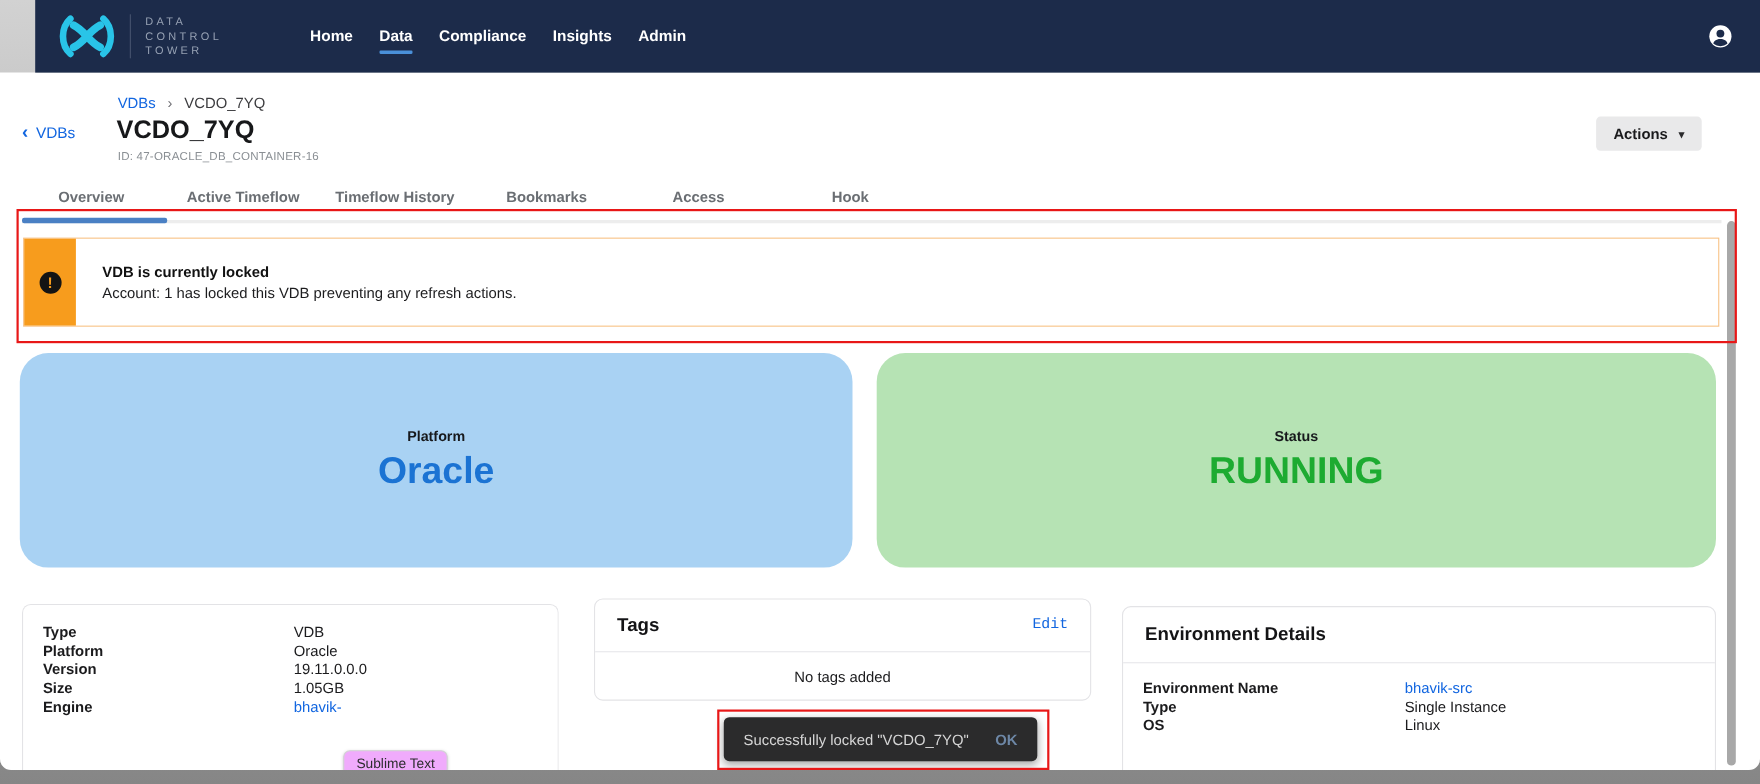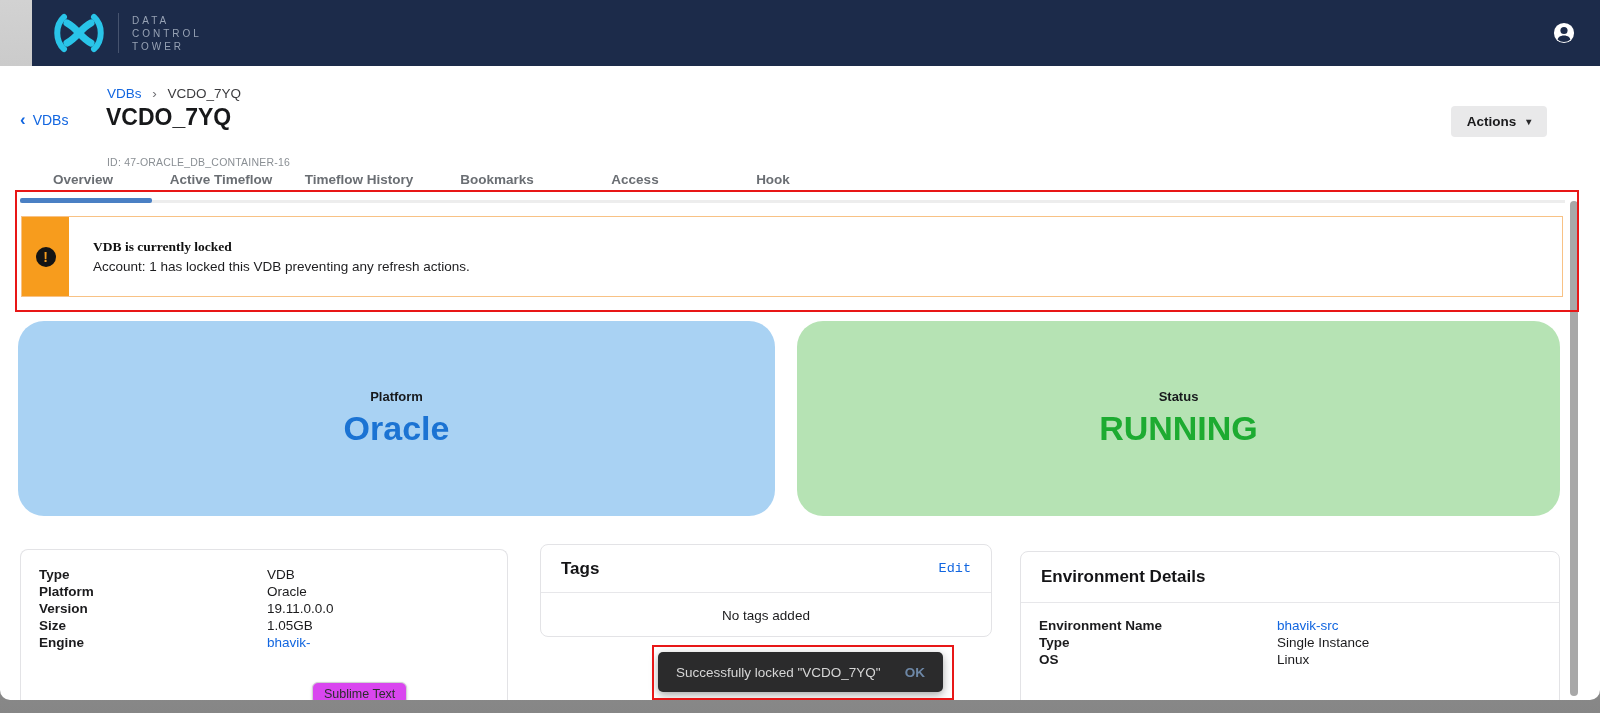--- a/index.html
+++ b/index.html
@@ -50,21 +50,21 @@
     position: absolute; left: 20px; top: 46px;
     color: var(--link-blue, #1266e0); font-size: 14px; text-decoration: none;
     display: flex; align-items: center; gap: 7px; cursor: pointer;
   }
   .back-link .chev { font-size: 17px; line-height: 14px; font-weight: 700; }
   .breadcrumb { position: absolute; left: 107px; top: 20px; font-size: 13.5px; }
   .breadcrumb a { color: var(--link-blue, #1266e0); text-decoration: none; cursor: pointer; }
   .breadcrumb .sep { color: #6e6e73; margin: 0 7px; }
   .breadcrumb .current { color: #3c3c3f; }
   .page-title { position: absolute; left: 106px; top: 38px; font-size: 23px; font-weight: 700; color: #17181a; }
-  .vdb-id { position: absolute; left: 107px; top: 70px; font-size: 10.5px; color: #8a8f94; letter-spacing: .2px; margin-top: 20px; }
+  .vdb-id { position: absolute; left: 107px; top: 70px; font-size: 10.5px; color: #8a8f94; letter-spacing: .2px; }
   .actions-btn {
     position: absolute; left: 1451px; top: 40px; height: 31px; width: 96px;
     background: #e9e9ea; border: none; border-radius: 4px;
     font-family: inherit; font-size: 13.5px; font-weight: 700; color: #1a1a1c;
     display: flex; align-items: center; justify-content: center; gap: 10px; cursor: pointer;
   }
   .actions-btn .caret { font-size: 10px; color: #2a2a2c; }
 
   
   .tabs { position: absolute; left: 14px; top: 102px; display: flex; }
@@ -91,21 +91,21 @@
   .alert-left {
     width: 47px; background: var(--alert-orange, #f79c1d);
     display: flex; align-items: center; justify-content: center;
   }
   .alert-icon {
     width: 20px; height: 20px; border-radius: 50%; background: #141414;
     color: var(--alert-orange, #f79c1d); font-size: 14px; font-weight: 700;
     display: flex; align-items: center; justify-content: center;
   }
   .alert-body { display: flex; flex-direction: column; justify-content: center; gap: 4px; padding-left: 24px; }
-  .alert-title { font-size: 13.5px; font-weight: 700; color: #111; font-family: Liberation Serif, serif; }
+  .alert-title { font-size: 13.5px; font-weight: 700; color: #111; }
   .alert-msg { font-size: 13.5px; color: #1d1d1f; }
 
   
   .big-card {
     position: absolute; top: 255px; height: 195px; border-radius: 26px;
     display: flex; flex-direction: column; align-items: center; justify-content: center;
   }
   .big-card.platform { left: 18px; width: 757px; background: var(--platform-bg, #a9d2f3); }
   .big-card.status { left: 797px; width: 763px; background: var(--status-bg, #b6e3b4); }
   .big-label { font-size: 13px; font-weight: 700; color: #17191c; }
@@ -131,21 +131,21 @@
   .edit-link { font-size: 13.5px; color: var(--link-blue, #1266e0); text-decoration: none; cursor: pointer; font-family: Liberation Mono, monospace; }
   .tags-empty { text-align: center; font-size: 13.5px; color: #1b1b1d; padding-top: 15px; }
   .env-card { left: 1020px; top: 485px; width: 540px; height: 162px; }
   .env-card .card-header { height: 51px; }
   .env-card .card-body { padding: 14px 0 0 18px; }
   .env-card .info-row .lbl { width: 238px; }
 
   
   .os-tooltip {
     position: absolute; left: 312px; top: 616px; height: 23px; z-index: 12;
-    background: #d946ef; border: 1px solid #d2d2d4; border-radius: 6px;
+    background: #f0abfc; border: 1px solid #d2d2d4; border-radius: 6px;
     box-shadow: 0 1px 3px rgba(0,0,0,.18);
     font-size: 12.5px; color: #2c2c2e; padding: 0 11px;
     display: flex; align-items: center;
   }
 
   
   .toast {
     position: absolute; left: 658px; top: 586px; width: 285px; height: 40px; z-index: 8;
     background: var(--toast-bg, #2b2b2c); border-radius: 5px;
     box-shadow: 0 3px 8px rgba(0,0,0,.35);
@@ -176,20 +176,27 @@
         <path d="M17 11 C27 16 31 26 41 31" stroke="#29c4e8" stroke-width="7" fill="none" stroke-linecap="round"></path>
         <path d="M41 11 C31 16 27 26 17 31" stroke="#29c4e8" stroke-width="7" fill="none" stroke-linecap="round"></path>
       </svg>
       <div class="logo-divider"></div>
       <div class="brand-text">
         <div>DATA</div>
         <div>CONTROL</div>
         <div>TOWER</div>
       </div>
     </div>
+    <nav class="nav-items">
+      <a class="nav-item">Home</a>
+      <a class="nav-item active">Data</a>
+      <a class="nav-item">Compliance</a>
+      <a class="nav-item">Insights</a>
+      <a class="nav-item">Admin</a>
+    </nav>
     <div class="user-icon">
       <svg width="22" height="22" viewBox="0 0 24 24">
         <circle cx="12" cy="12" r="11" fill="#ffffff"></circle>
         <circle cx="12" cy="9.3" r="3.9" fill="#1c2b4a"></circle>
         <path d="M12 14.8 c-4.4 0 -6.9 2.4 -6.9 4.6 a11 11 0 0 0 13.8 0 c0 -2.2 -2.5 -4.6 -6.9 -4.6 z" fill="#1c2b4a"></path>
       </svg>
     </div>
   </header>
 
   <main class="page">

